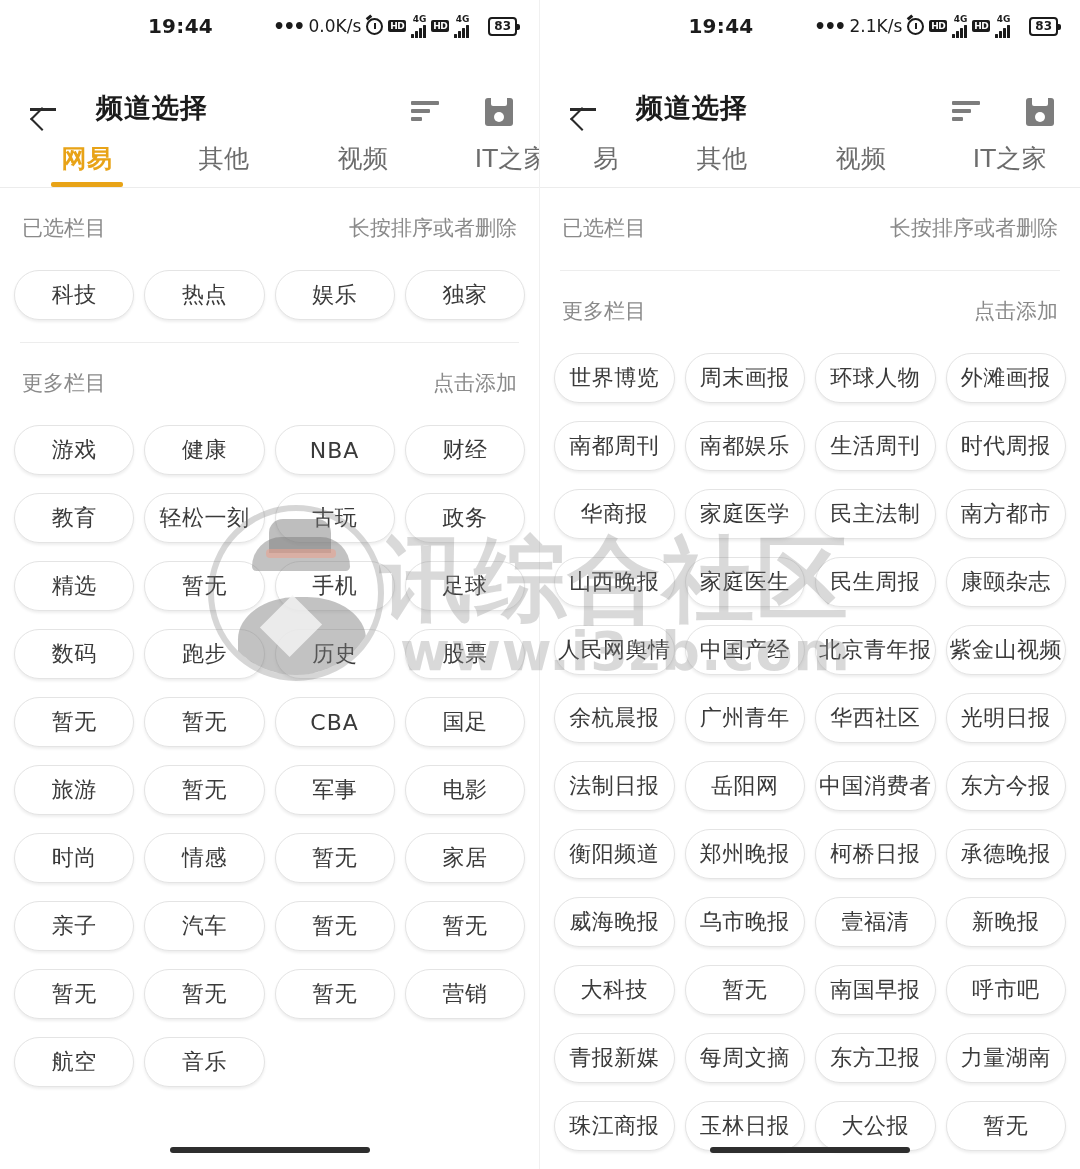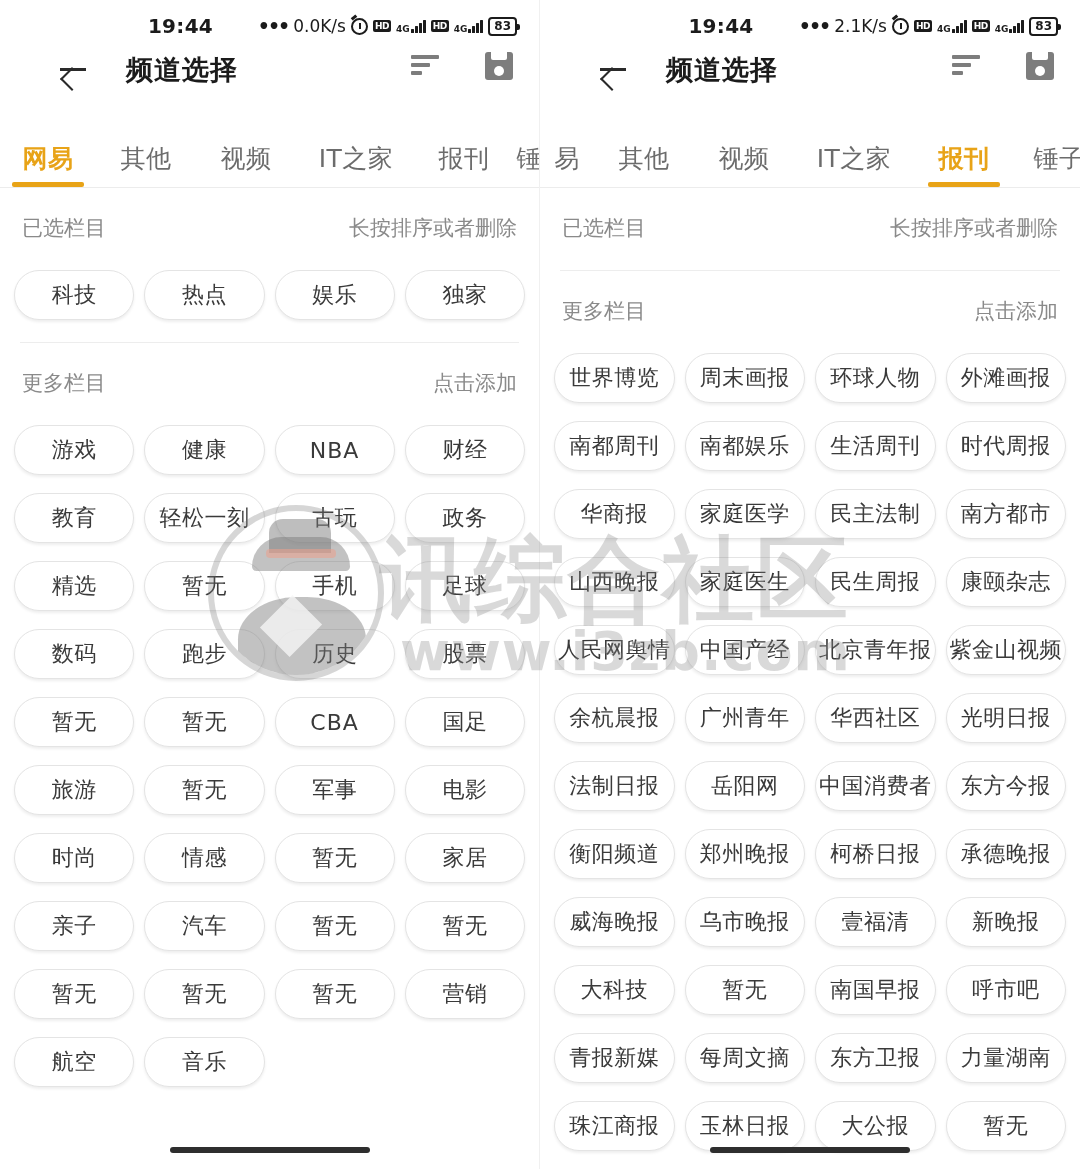--- a/index.html
+++ b/index.html
@@ -56,37 +56,36 @@
     border-radius: 2px; padding: 1px 2px; letter-spacing: -.5px;
     line-height: 10px;
   }
   .sig { display: inline-flex; align-items: flex-end; gap: 1px; height: 14px; }
   .sig i { width: 3px; background: #1b1b1b; display: block; border-radius: .5px; }
   .sig i:nth-child(1) { height: 4px; }
   .sig i:nth-child(2) { height: 7px; }
   .sig i:nth-child(3) { height: 10px; }
   .sig i:nth-child(4) { height: 13px; }
   .g4 { font-size: 9px; font-weight: bold; vertical-align: super; line-height: 8px; }
-  .sig-group { display: inline-flex; align-items: flex-end; gap: 1px; }
+  .sig-group { display: inline-flex; align-items: flex-end; gap: 1px; flex-direction: column; }
   .ico-batt {
     border: 2px solid #1b1b1b; border-radius: 4px;
     font-size: 12px; font-weight: bold; padding: 0 4px;
-    line-height: 15px; position: relative;
+    line-height: 15px; position: relative; margin-left: 14px;
   }
   .ico-batt::after {
     content: ""; position: absolute; right: -5px; top: 5px;
     width: 3px; height: 6px; background: #1b1b1b; border-radius: 0 2px 2px 0;
   }
 
   
   .appbar {
     height: 74px;
-    display: flex; align-items: flex-start;
+    display: flex; align-items: flex-end;
     padding: 0 26px;
-    margin-left: 30px;
   }
   .back-arrow {
     width: 34px; height: 34px; position: relative; flex: 0 0 auto;
     cursor: pointer;
   }
   .back-arrow::before {
     content: ""; position: absolute; left: 4px; top: 16px;
     width: 26px; height: 2.5px; background: #2a2a2a;
   }
   .back-arrow::after {
@@ -134,20 +133,21 @@
     white-space: nowrap;
   }
   .tab {
     font-size: 25px; color: #6c6c6c;
     padding: 0 0 12px 0;
     position: relative;
     flex: 0 0 auto;
     text-align: center;
     cursor: pointer;
     letter-spacing: .5px;
+    margin-left: 39px;
   }
   .tab.active { color: #e8a317; font-weight: bold; }
   .tab.active::after {
     content: ""; position: absolute; left: 50%; transform: translateX(-50%);
     bottom: 0; width: 72px; height: 5px; background: #e8a317; border-radius: 2px;
   }
 
   
   .section-head {
     display: flex; align-items: center; justify-content: space-between;

